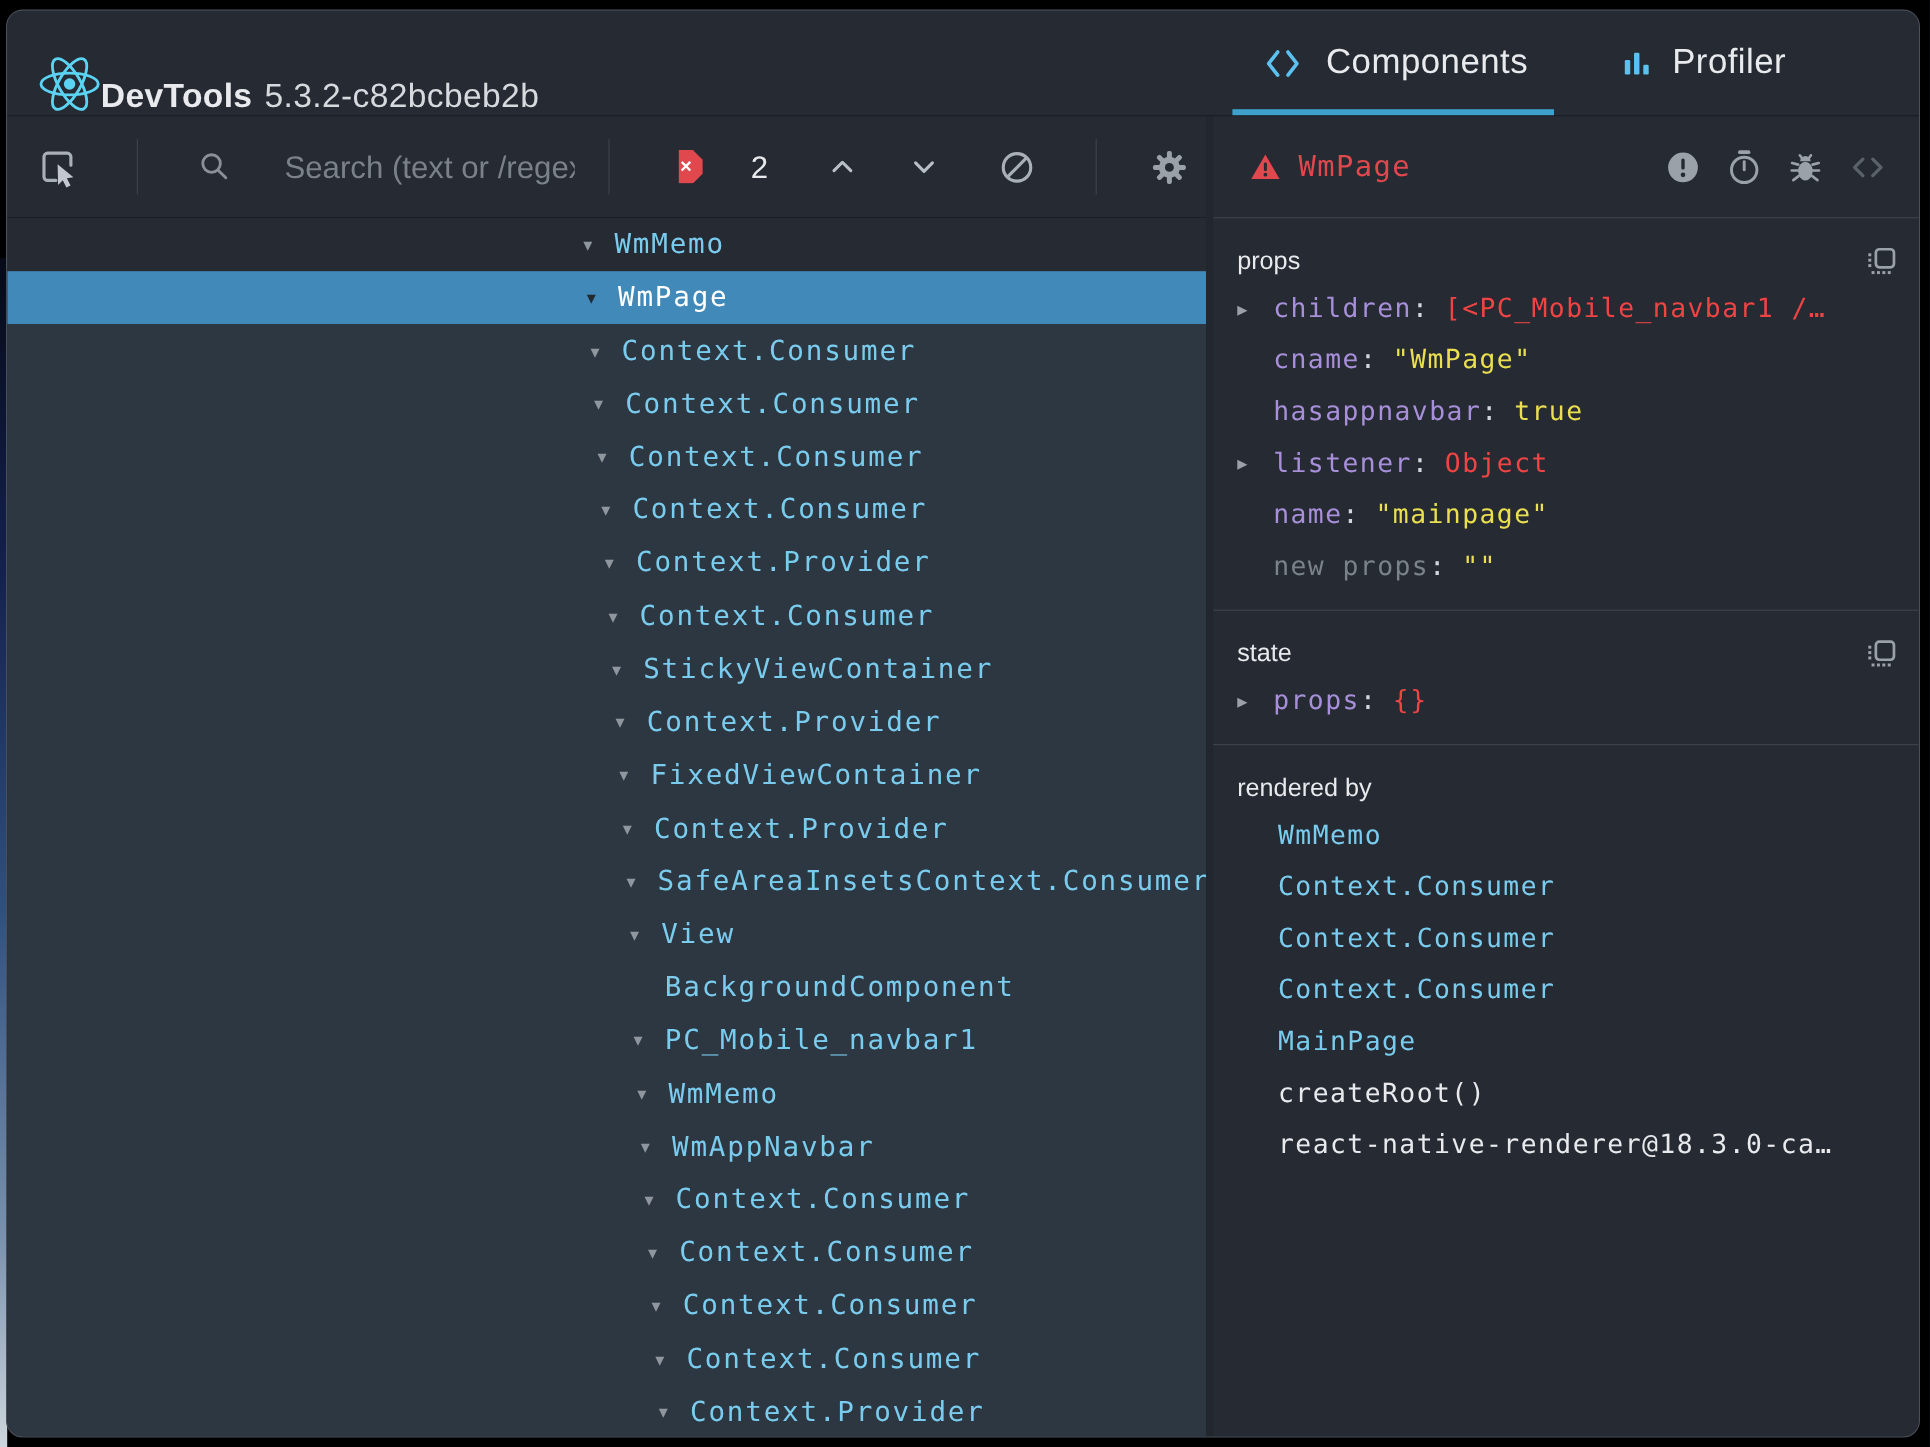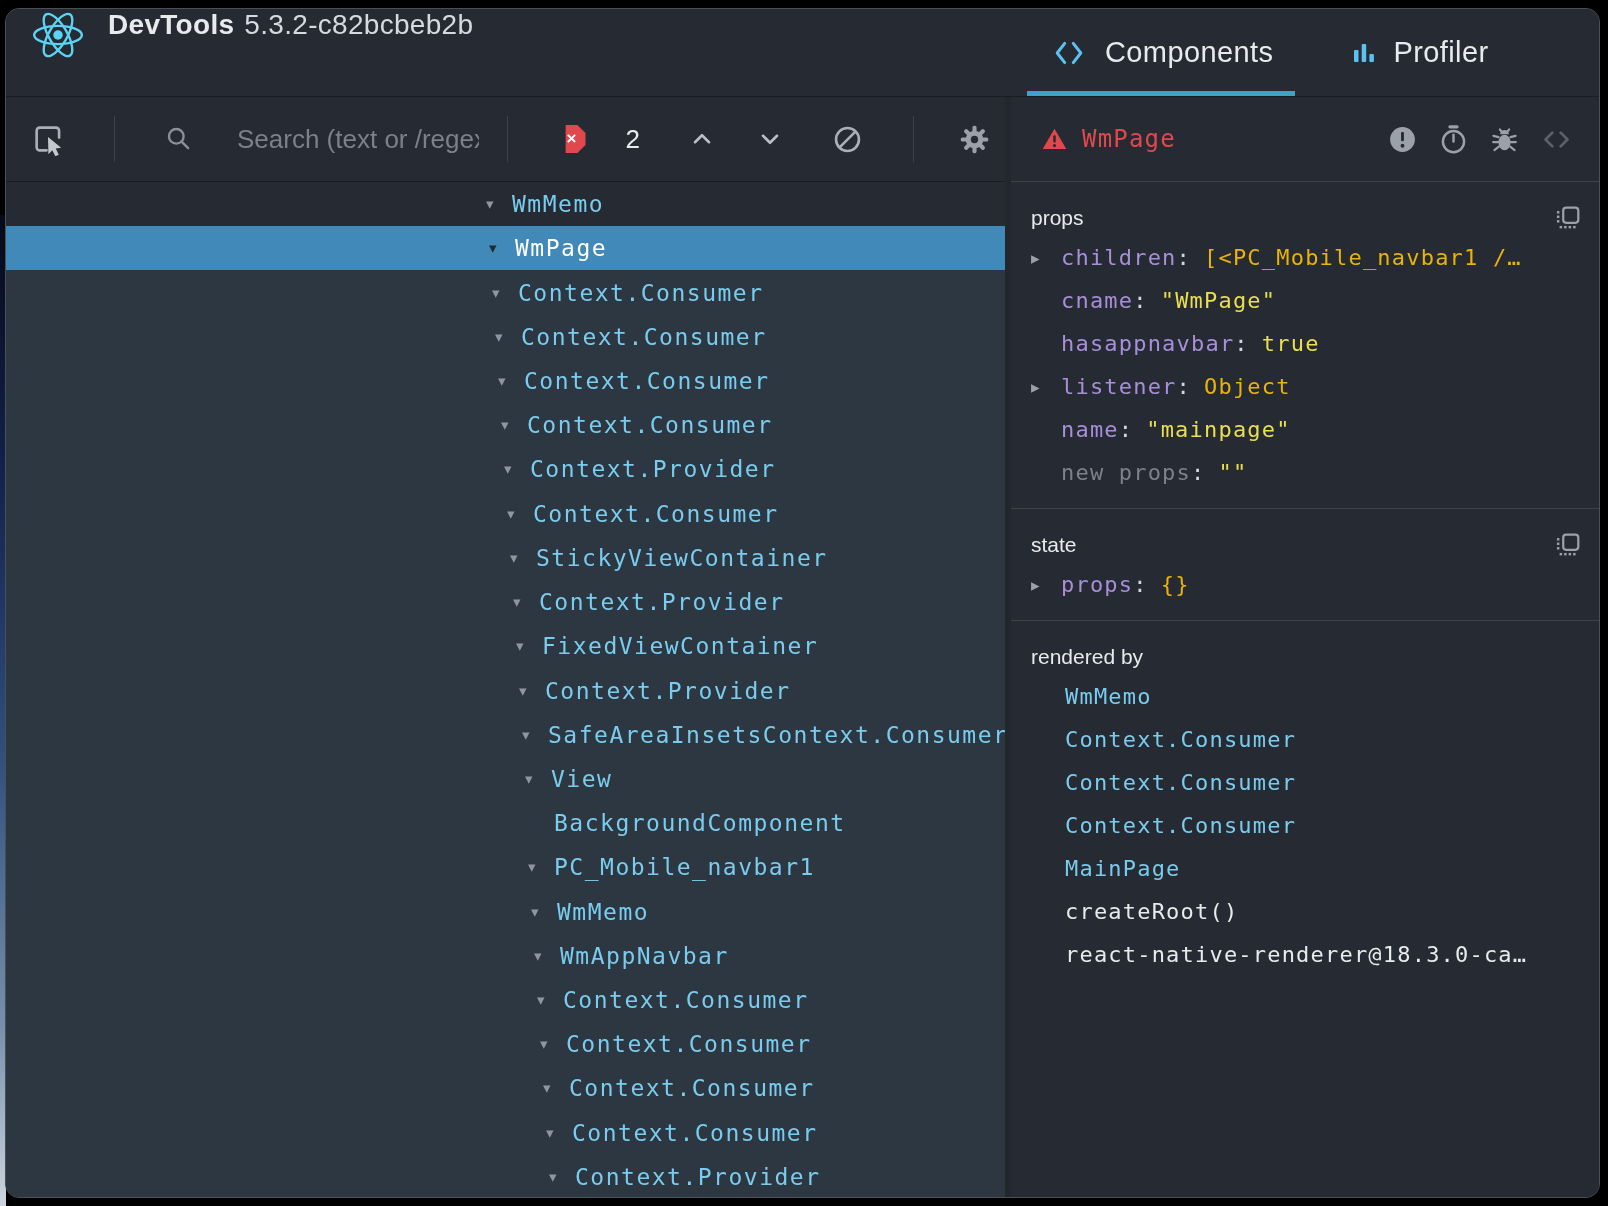--- a/index.html
+++ b/index.html
@@ -23,21 +23,21 @@
   html,body{width:1608px;height:1206px;background:#000;overflow:hidden;
     font-family:"Liberation Sans","DejaVu Sans",sans-serif;}
   .edge-strip{position:absolute;left:0;top:215px;width:6px;height:991px;
     background:linear-gradient(180deg,#060a18 0%,#12204a 25%,#31507e 55%,#7890ac 82%,#cdd6de 100%);}
   .window{position:absolute;left:5px;top:8px;width:1595px;height:1190px;
     background:var(--chrome-bg);border:1px solid #4a5058;border-radius:14px;
     overflow:hidden;display:flex;flex-direction:column;}
   
   .topbar{height:88px;flex:0 0 88px;display:flex;align-items:stretch;
     border-bottom:1px solid var(--border-dark);background:var(--chrome-bg);}
-  .brand{display:flex;align-items:flex-start;padding-left:26px;gap:24px;flex:1;}
+  .brand{display:flex;align-items:flex-end;padding-left:26px;flex:1;}
   .brand-title{font-size:28px;color:var(--text-primary);letter-spacing:.3px;}
   .brand-title .t{font-weight:600;}
   .brand-title .v{font-weight:400;color:#d6d9dd;margin-left:10px;}
   .tabs{width:598px;display:flex;align-items:stretch;padding-left:26px;gap:34px;}
   .tab{display:flex;align-items:center;gap:16px;padding:0 22px;position:relative;
     font-size:29px;color:var(--text-primary);letter-spacing:.4px;cursor:pointer;}
   .tab.active::after{content:"";position:absolute;left:0;right:0;bottom:0;height:5px;
     background:var(--accent-tab);}
   
   .main{flex:1;display:flex;min-height:0;}
@@ -88,21 +88,21 @@
   .section-head{display:flex;justify-content:space-between;align-items:center;height:36px;padding-left:8px;}
   .section-title{font-size:21px;color:var(--text-primary);}
   .kv-row{height:43px;display:flex;align-items:center;padding-left:8px;white-space:nowrap;
     font-family:"DejaVu Sans Mono","Liberation Mono",monospace;font-size:22px;letter-spacing:1.2px;}
   .kv-row .expander{width:30px;flex:0 0 30px;color:var(--icon-gray);font-size:17px;
     font-family:"DejaVu Sans","Liberation Sans",sans-serif;letter-spacing:0;cursor:pointer;}
   .kv-key{color:var(--prop-key);}
   .kv-key.dim{color:var(--prop-key-dim);}
   .kv-colon{color:#d3d7dc;margin-right:13px;}
   .kv-val.string{color:var(--prop-string);}
-  .kv-val.object{color:#eab308;}
+  .kv-val.object{color:#ef4444;}
   .rb-item{height:43px;display:flex;align-items:center;padding-left:42px;white-space:nowrap;
     font-family:"DejaVu Sans Mono","Liberation Mono",monospace;font-size:22px;letter-spacing:1.2px;}
   .rb-item.link{color:var(--component-name);cursor:pointer;}
   .rb-item.plain{color:var(--text-primary);}
   svg{display:block;}
 </style>
 </head>
 <body>
 
 <div class="edge-strip"></div>

